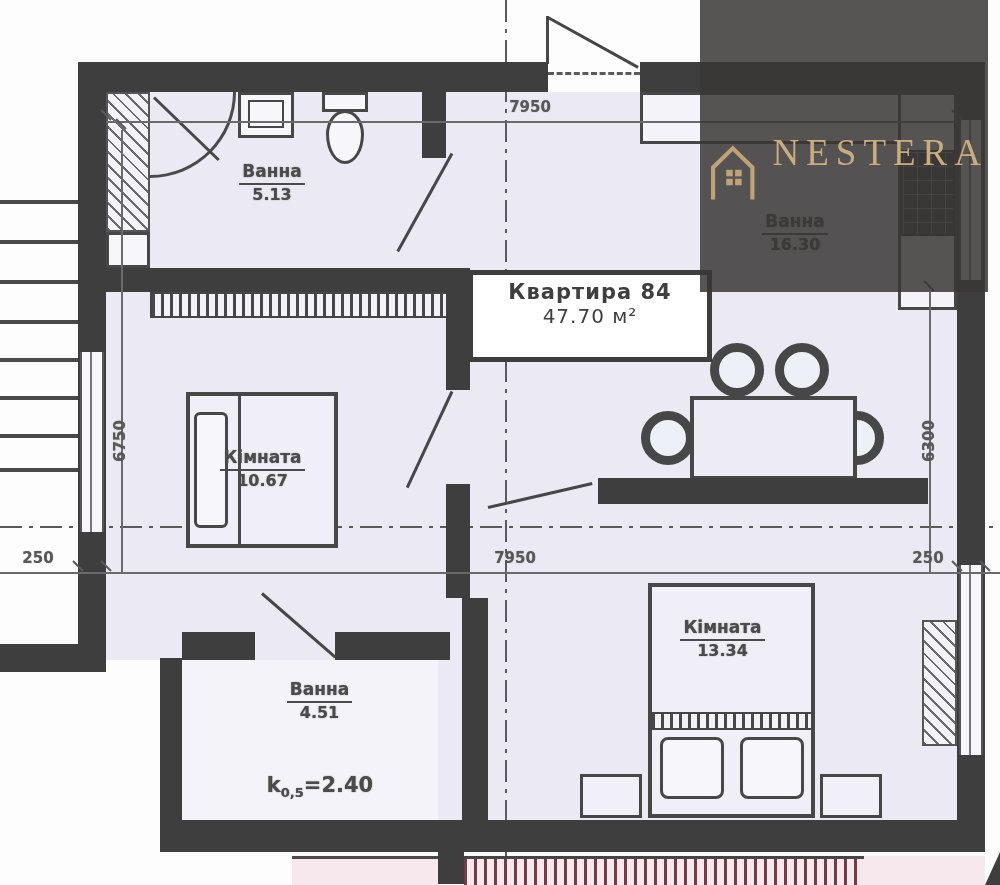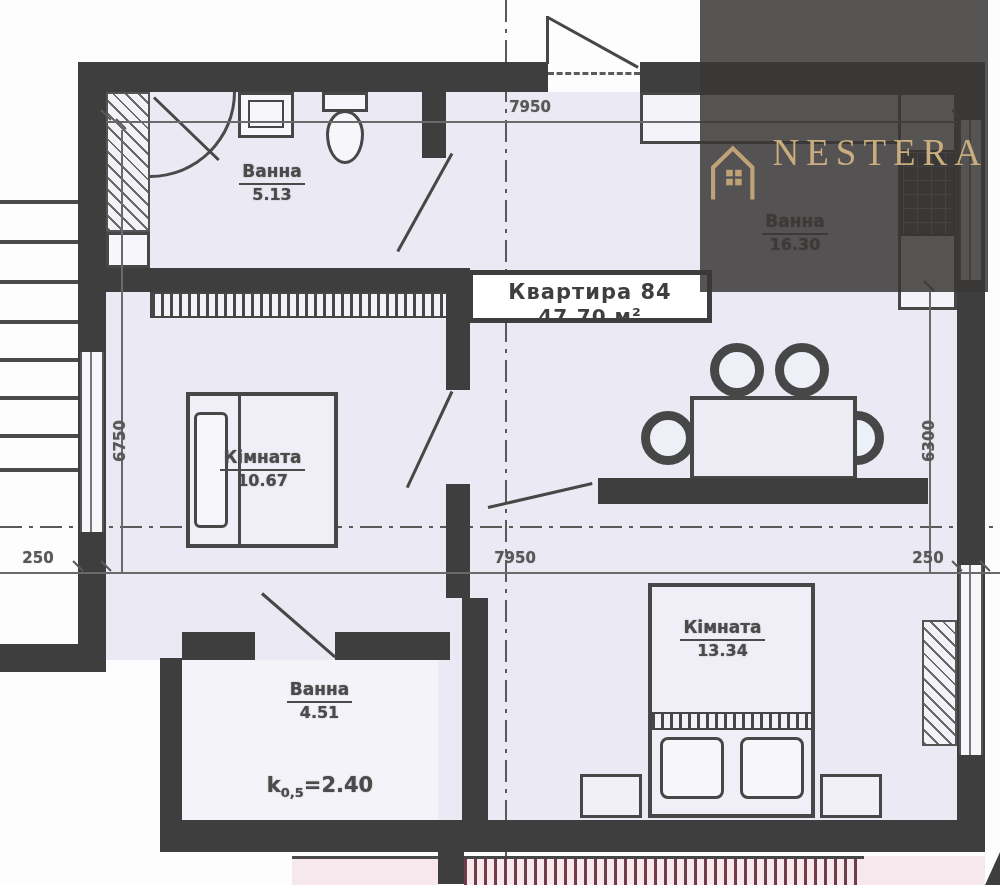--- a/index.html
+++ b/index.html
@@ -32,24 +32,24 @@
         background-image:linear-gradient(90deg,transparent 0 8px,#777 8px 10px,transparent 10px);}
   .chair{position:absolute;width:54px;height:54px;border-radius:50%;border:9px solid #474747;
         background:#eef0f8;box-sizing:border-box;}
   .rlabel{position:absolute;text-align:center;color:#4b4b4b;font-weight:700;font-size:17px;line-height:1.3;
         text-shadow:0 0 1.2px rgba(75,75,75,.75);}
   .rname{display:inline-block;border-bottom:2px solid #4b4b4b;padding:0 3px 1px;}
   .rarea{display:block;font-size:16px;}
   .coef{position:absolute;text-align:center;color:#4b4b4b;font-weight:700;font-size:21px;
         text-shadow:0 0 1.2px rgba(75,75,75,.75);margin-top:21px;}
   .coef sub{font-size:13px;}
-  #apt-box{position:absolute;left:468px;top:270px;width:244px;height:53px;background:#ffffff;
+  #apt-box{position:absolute;left:468px;top:270px;width:244px;height:92px;background:#ffffff;
         border:5px solid #3e3e3e;box-sizing:border-box;text-align:center;color:#3f3f3f;}
   #apt-box .t1{font-size:21px;font-weight:700;margin-top:5px;letter-spacing:1px;}
-  #apt-box .t2{font-size:20px;font-weight:700;letter-spacing:1px;}
+  #apt-box .t2{font-size:20px;font-weight:400;letter-spacing:1px;}
   #overlay{position:absolute;left:700px;top:0;width:288px;height:292px;background:rgba(57,55,53,0.85);
         display:flex;align-items:center;z-index:60;}
   #overlay svg{margin-top:50px;}
   .brand{color:#c9ad7e;font-family:"Liberation Serif","DejaVu Serif",serif;font-size:37px;
         letter-spacing:7px;padding-left:7px;margin-top:12px;}
   .rail{position:absolute;background-color:#f6e8ed;border-top:3px solid #464646;box-sizing:border-box;
         background-image:repeating-linear-gradient(90deg,#713d49 0 3px,transparent 3px 10px);}
   .pink{position:absolute;background:#f6e8ed;}
   .dashedgap{position:absolute;border-top:3px dashed #5a5a5a;}
 </style>

